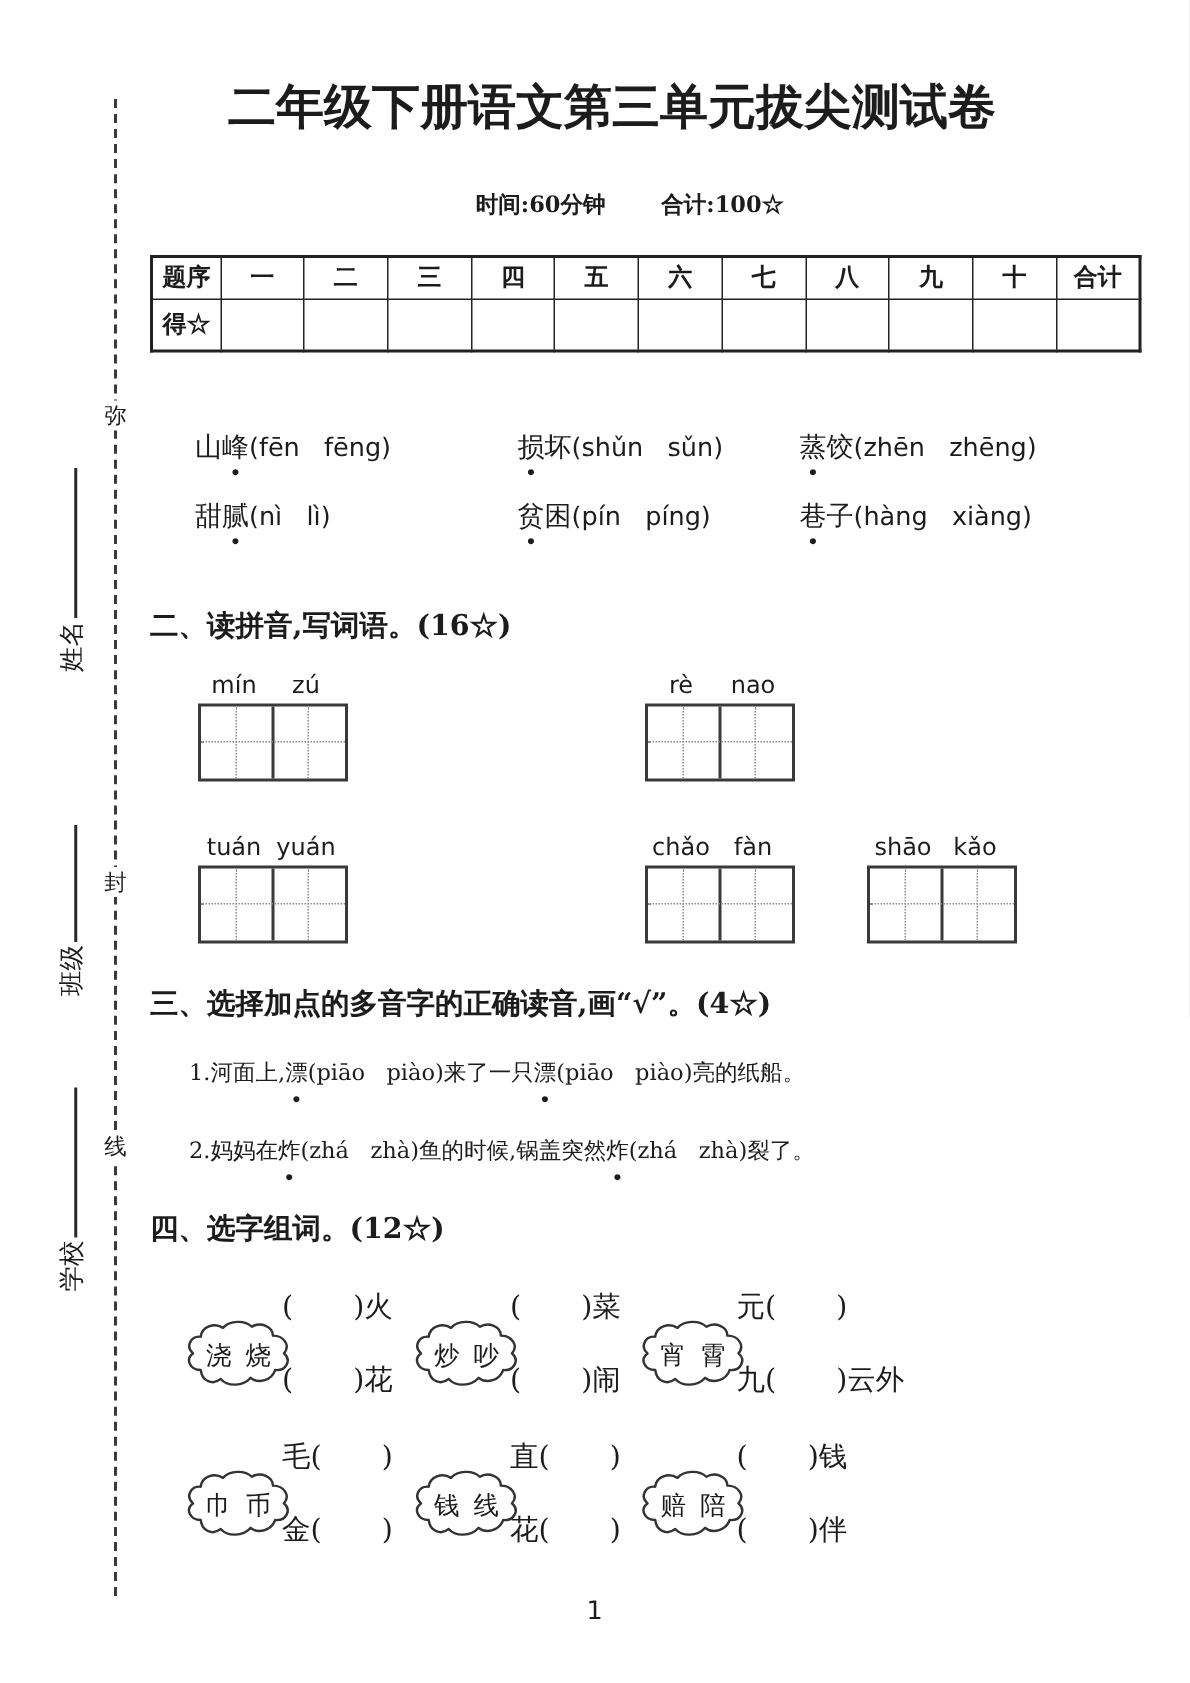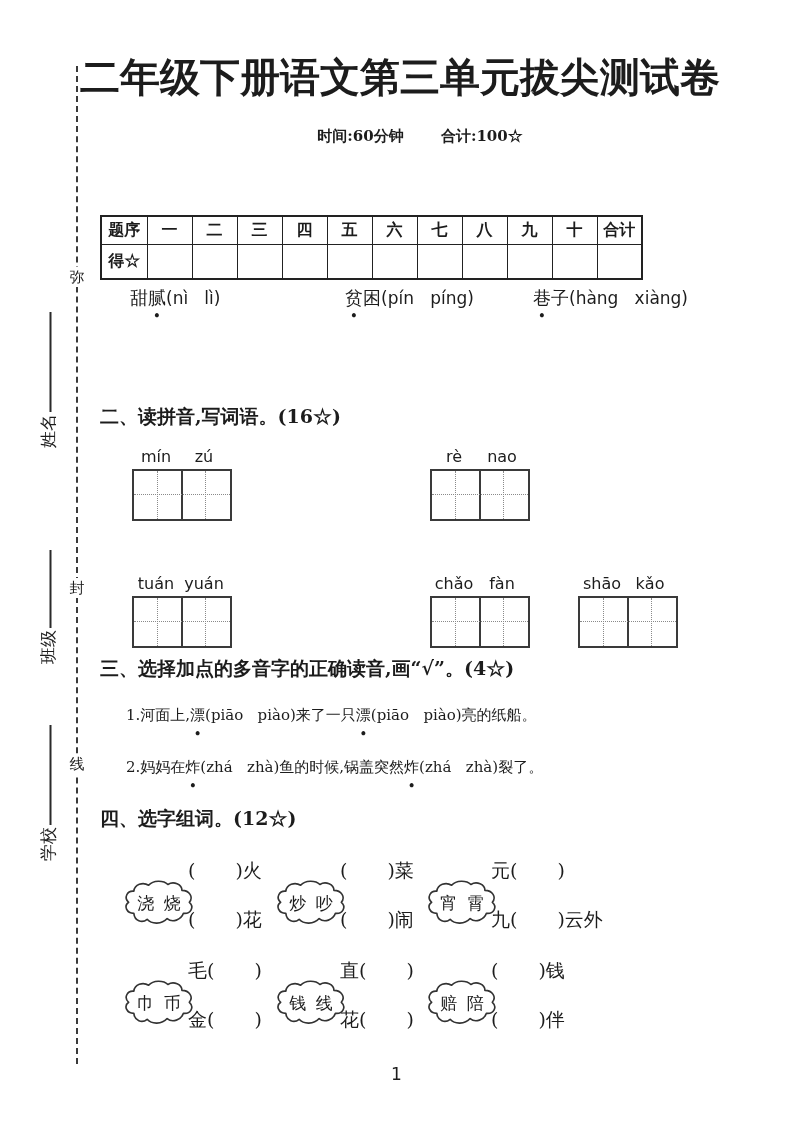--- a/index.html
+++ b/index.html
@@ -1,29 +1,29 @@
 <!DOCTYPE html>
 <html><head>
 <meta charset="utf-8">
 <style>
   html,body{margin:0;padding:0;background:#e8e8e8;}
   .page{position:relative;width:793px;height:1122px;background:#ffffff;margin:0 auto;overflow:hidden;
         color:#1c1c1c;font-family:"DejaVu Serif","Liberation Serif",serif;}
 
   
-  .title{position:absolute;left:80px;top:50px;width:680px;
-         font-size:40px;font-weight:900;font-family:"DejaVu Sans","Liberation Sans",sans-serif;
+  .title{position:absolute;left:68px;top:50px;width:680px;text-align:center;
+         font-size:32px;font-weight:900;font-family:"DejaVu Sans","Liberation Sans",sans-serif;
          white-space:nowrap;letter-spacing:0;}
   .subtitle{position:absolute;left:80px;top:127px;width:680px;text-align:center;
             font-size:15px;font-weight:700;}
   .subtitle .sub-item{margin:0 16px;}
 
   
-  .score-table{position:absolute;left:100px;top:170px;width:543px;border-collapse:collapse;
-               table-layout:fixed;border:2px solid #222;background:#fff;margin-top:45px;}
+  .score-table{position:absolute;left:100px;top:170px;width:661px;border-collapse:collapse;
+               table-layout:fixed;border:2px solid #222;background:#fff;}
   .score-table td{border:1px solid #222;text-align:center;font-size:16px;font-weight:600;padding:0;}
   #st-head td{height:27px;}
   #st-score td{height:33px;}
   col.colfirst{width:46px;}
 
   
   .section{position:absolute;left:100px;width:686px;}
   #sec1{top:266px;}
   #sec2{top:404px;}
   #sec3{top:656px;}
@@ -37,21 +37,21 @@
   .s1item.p0{left:30px;}.s1item.p1{left:245px;}.s1item.p2{left:433px;}
   .pinyin{font-family:"DejaVu Sans","Liberation Sans",sans-serif;font-size:17px;white-space:pre;}
   .ch{display:inline-block;position:relative;}
   .dotch{display:inline-block;position:relative;}
   .dotch::after{content:"•";position:absolute;left:50%;bottom:-13px;transform:translateX(-50%);
                 font-size:14px;line-height:14px;color:#1c1c1c;}
 
   
   #s2-rows{margin-top:18px;}
   .s2row{position:relative;height:72px;}
-  .s2row + .s2row{margin-top:55px;}
+  .s2row + .s2row{margin-top:36px;}
   .s2group{position:absolute;top:0;}
   .s2group.q0{left:32px;}.s2group.q1{left:180px;}.s2group.q2{left:330px;}.s2group.q3{left:478px;}
   .pylabel{display:flex;width:96px;font-family:"DejaVu Sans","Liberation Sans",sans-serif;
            font-size:16px;line-height:18px;margin-bottom:3px;}
   .syll{flex:1;text-align:center;white-space:nowrap;}
   .writebox{position:relative;width:96px;height:48px;border:2px solid #3a3a3a;background:#fff;box-sizing:content-box;}
   .vsolid{position:absolute;left:47px;top:0;bottom:0;width:0;border-left:2px solid #3a3a3a;}
   .hdot{position:absolute;left:0;right:0;top:23px;height:0;border-top:1px dotted #8a8a8a;}
   .vdot{position:absolute;top:0;bottom:0;width:0;border-left:1px dotted #8a8a8a;}
   .vdot.v1{left:23px;}.vdot.v2{left:71px;}
@@ -149,20 +149,25 @@
           <td></td>
           <td></td>
           <td></td>
         </tr>
     </tbody>
   </table>
 
   <div class="section" id="sec1">
     <div id="s1-rows">
         <div class="s1row">
+          <span class="s1item p0"><span class="cword"><span class="ch">山</span><span class="ch dotch">峰</span></span><span class="pinyin">(fēn   fēng)</span></span>
+          <span class="s1item p1"><span class="cword"><span class="ch dotch">损</span><span class="ch">坏</span></span><span class="pinyin">(shǔn   sǔn)</span></span>
+          <span class="s1item p2"><span class="cword"><span class="ch dotch">蒸</span><span class="ch">饺</span></span><span class="pinyin">(zhēn   zhēng)</span></span>
+        </div>
+        <div class="s1row">
           <span class="s1item p0"><span class="cword"><span class="ch">甜</span><span class="ch dotch">腻</span></span><span class="pinyin">(nì   lì)</span></span>
           <span class="s1item p1"><span class="cword"><span class="ch dotch">贫</span><span class="ch">困</span></span><span class="pinyin">(pín   píng)</span></span>
           <span class="s1item p2"><span class="cword"><span class="ch dotch">巷</span><span class="ch">子</span></span><span class="pinyin">(hàng   xiàng)</span></span>
         </div>
       </div>
   </div>
 
   <div class="section" id="sec2">
     <div class="sec-heading">二、读拼音,写词语。(16☆)</div>
     <div id="s2-rows">

